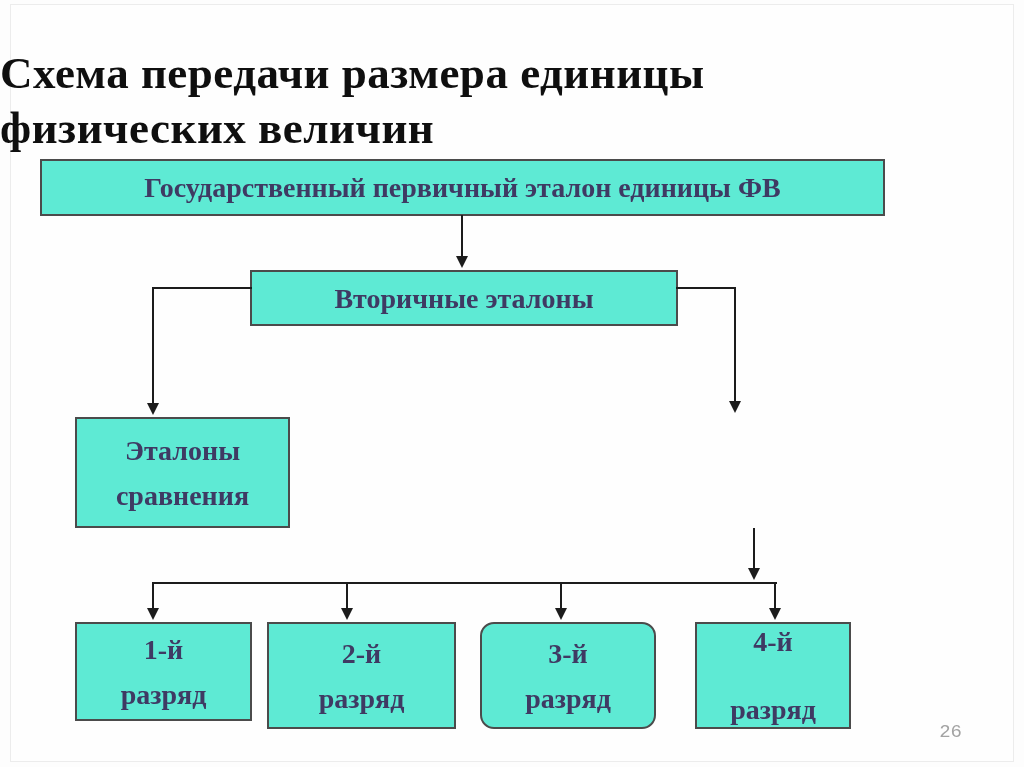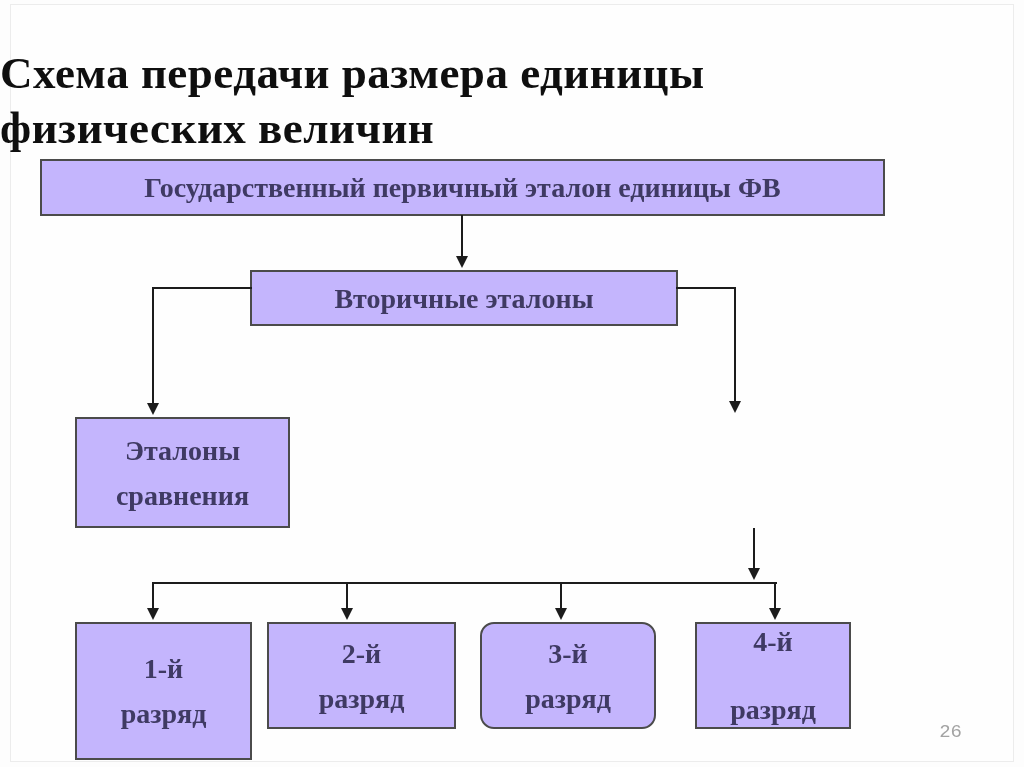--- a/index.html
+++ b/index.html
@@ -34,38 +34,38 @@
     font-weight: bold;
     font-size: 45px;
     line-height: 55px;
     color: #0f0f0f;
     letter-spacing: 0.5px;
   }
   .title span { display: block; }
   .box {
     position: absolute;
     box-sizing: border-box;
-    background: #c4b5fd;
+    background: #5eead4;
     border: 2px solid #4b4b4b;
     color: #3f3a63;
     font-weight: bold;
     font-size: 28px;
     line-height: 45px;
     display: flex;
     flex-direction: column;
     align-items: center;
     justify-content: center;
     text-align: center;
   }
   .box span { display: block; }
   .box-primary    { left: 40px;  top: 159px; width: 845px; height: 57px;  }
   .box-secondary  { left: 250px; top: 270px; width: 428px; height: 56px;  }
   .box-comparison { left: 75px;  top: 417px; width: 215px; height: 111px; }
   .box-working    { left: 638px; top: 417px; width: 213px; height: 111px; }
-  .box-rank1      { left: 75px;  top: 622px; width: 177px; height: 138px; }
+  .box-rank1      { left: 75px;  top: 622px; width: 177px; height: 99px; }
   .box-rank2      { left: 267px; top: 622px; width: 189px; height: 107px; }
   .box-rank3      { left: 480px; top: 622px; width: 176px; height: 107px; border-radius: 14px; }
   .box-rank4      { left: 695px; top: 622px; width: 156px; height: 107px; gap: 23px; }
   .line {
     position: absolute;
     background: #1c1c1c;
   }
   .ah {
     position: absolute;
     width: 0;

